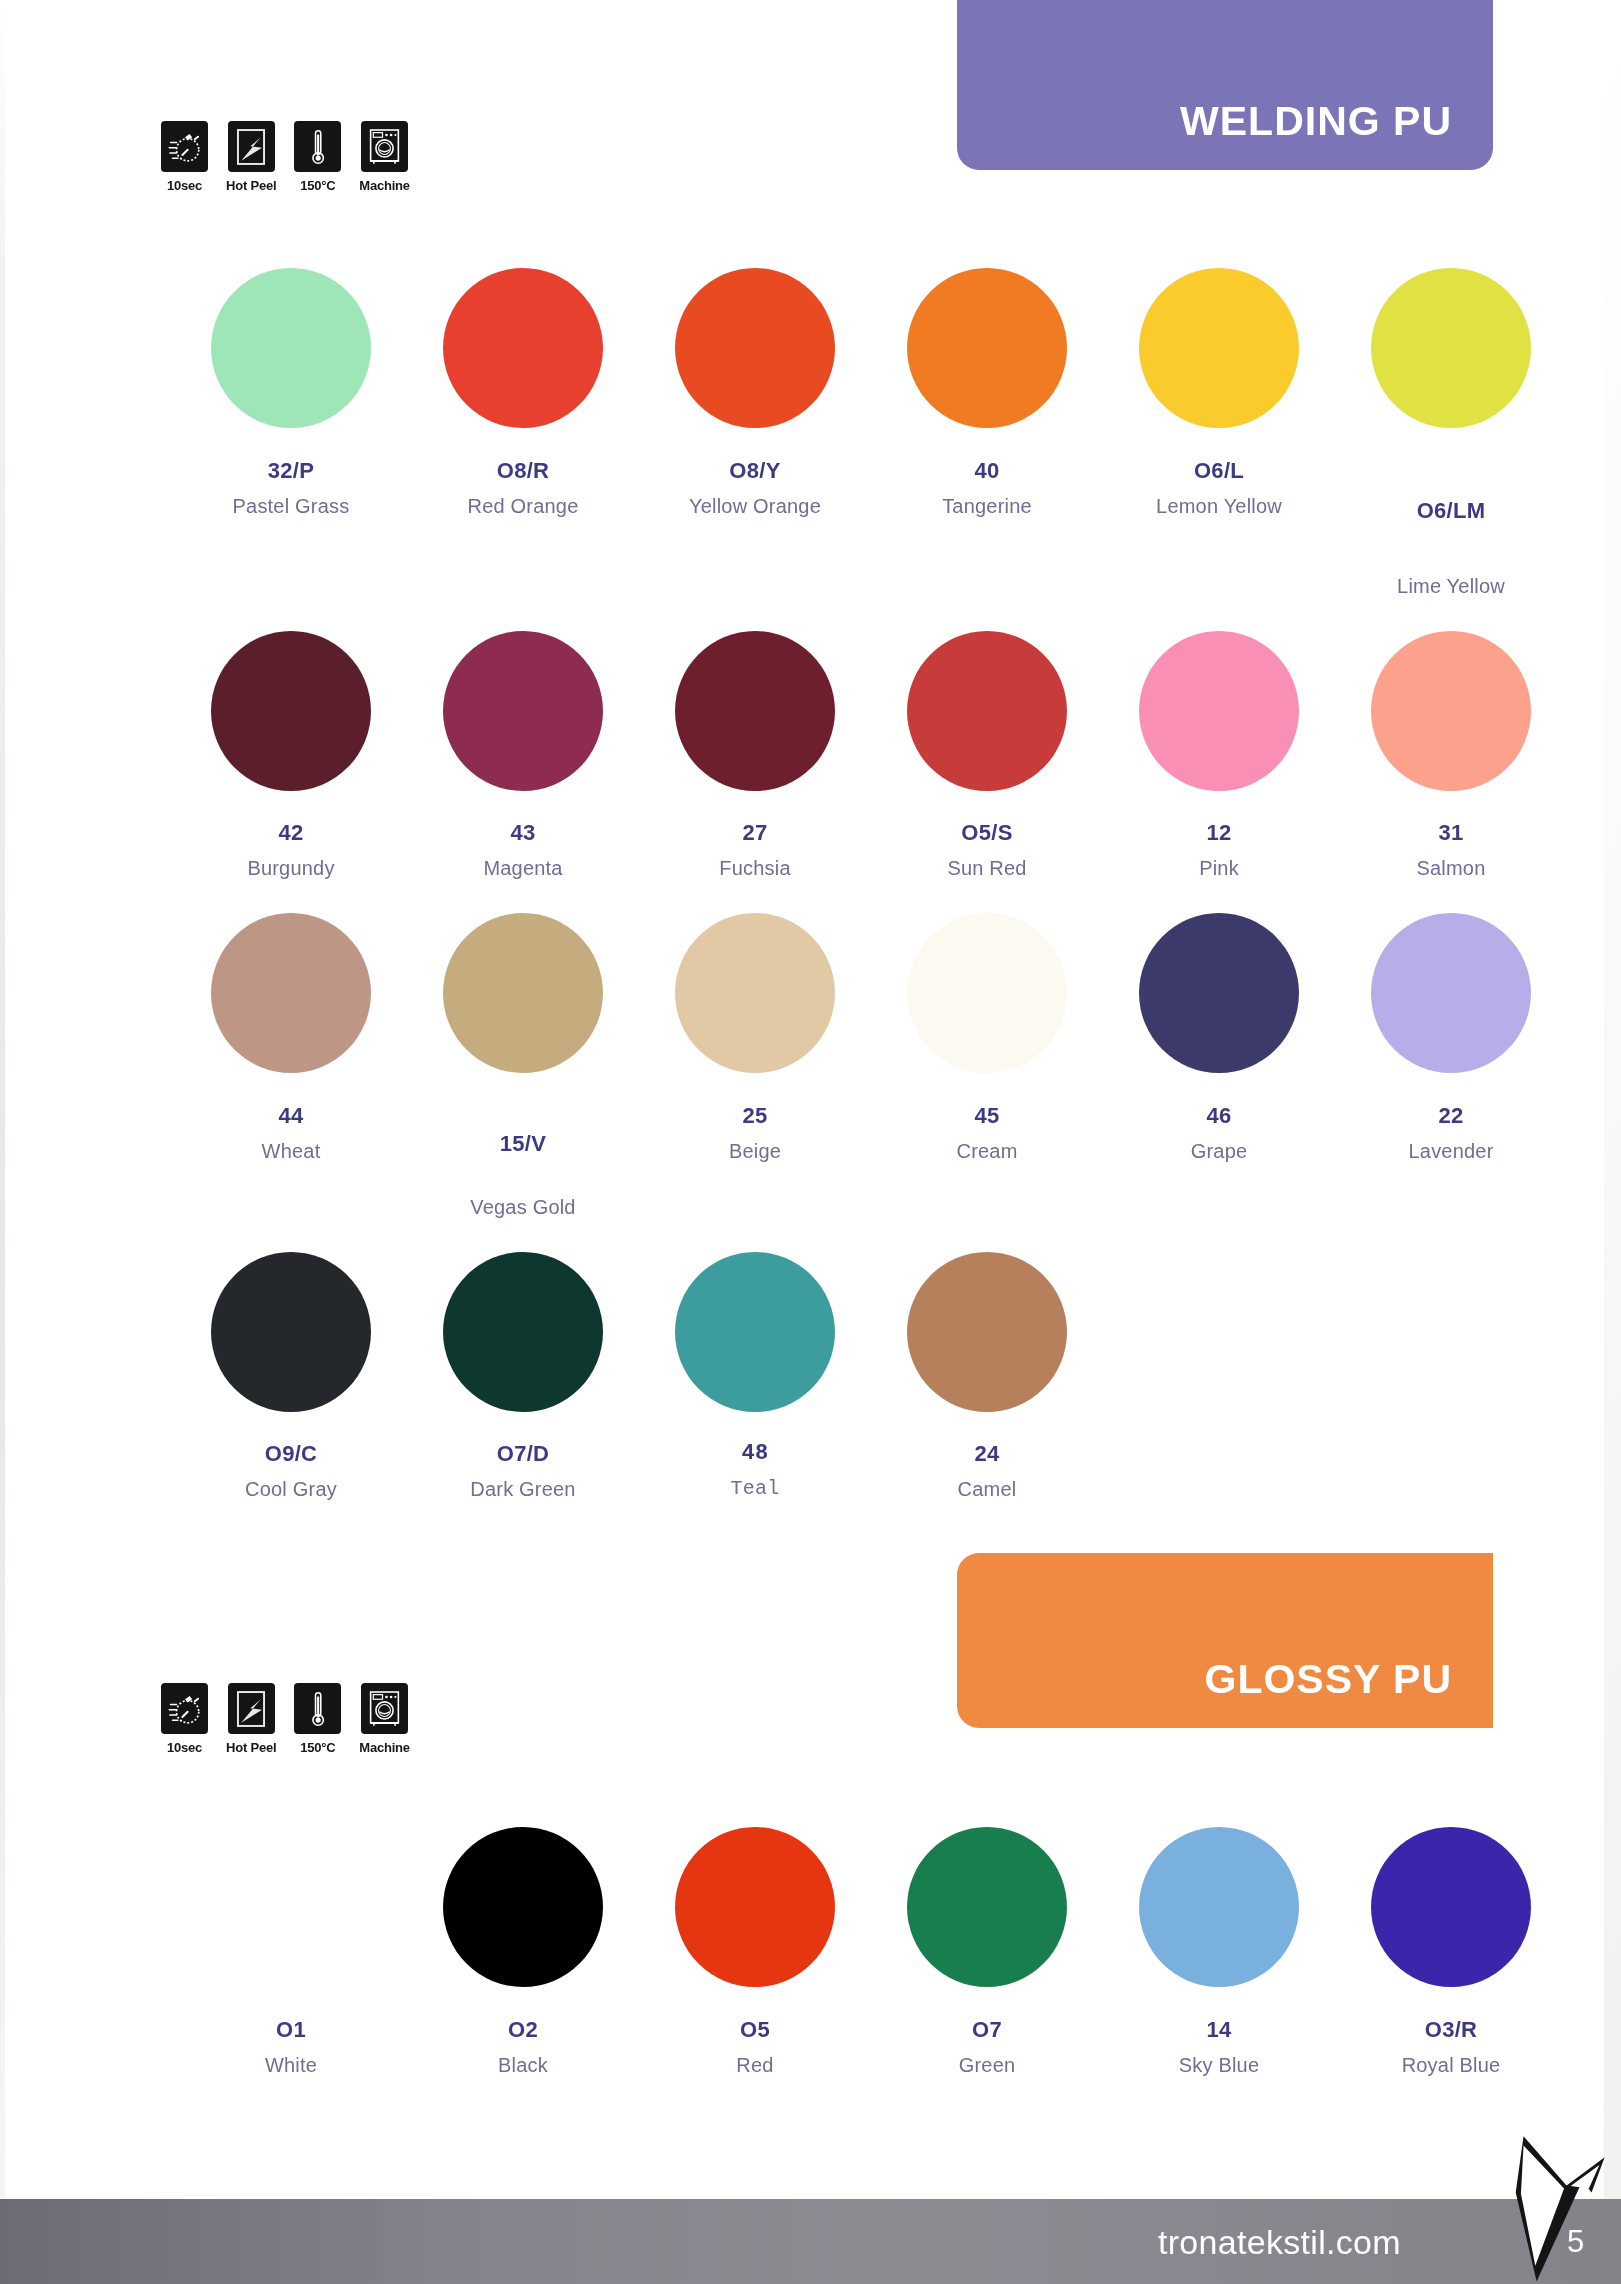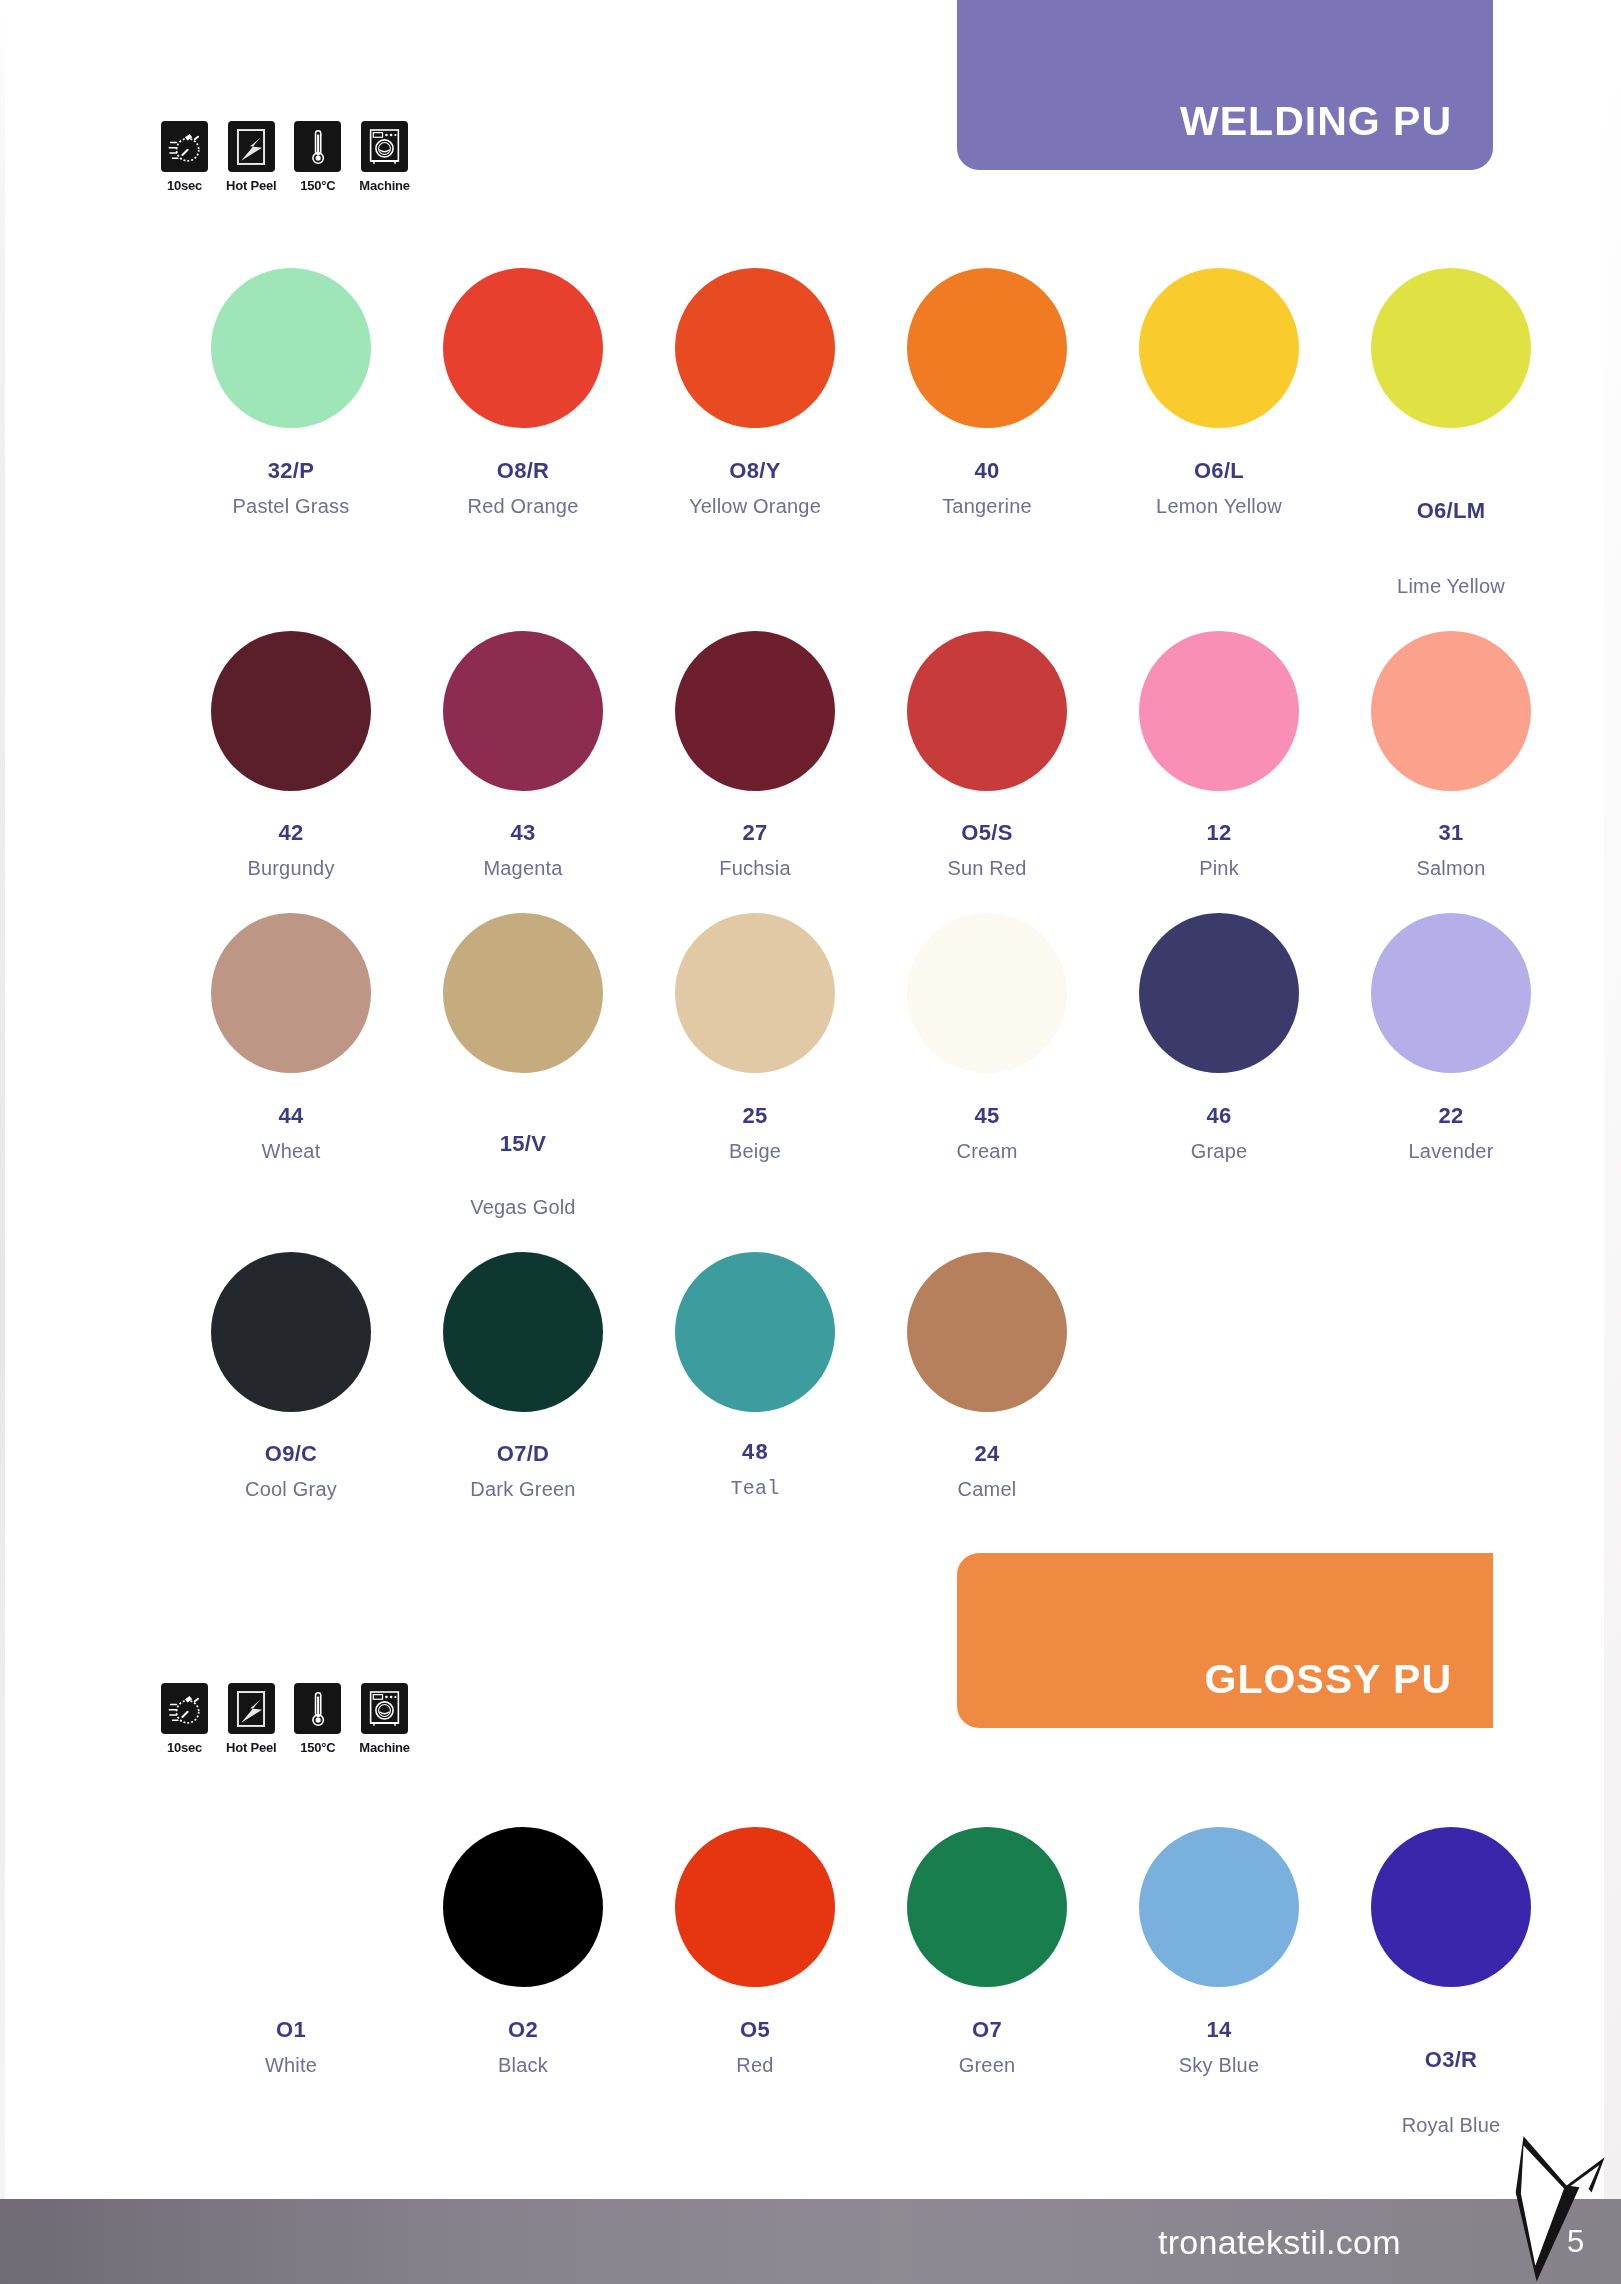--- a/index.html
+++ b/index.html
@@ -364,21 +364,21 @@
       <div class="cell" style="margin-bottom: 33px;">
         <div class="dot" style="background: rgb(25, 126, 77);"></div>
         <div class="code">O7</div>
         <div class="cname">Green</div>
       </div>
       <div class="cell" style="margin-bottom: 33px;">
         <div class="dot" style="background: rgb(121, 176, 222);"></div>
         <div class="code">14</div>
         <div class="cname">Sky Blue</div>
       </div>
-      <div class="cell" style="margin-bottom: 51px; gap: 30px;">
+      <div class="cell" style="margin-bottom: 51px;">
         <div class="dot" style="background: rgb(58, 38, 171);"></div>
         <div class="code">O3/R</div>
         <div class="cname">Royal Blue</div>
       </div>
     </div>
 
   <div class="footer-bar"></div>
   <div class="footer-url">tronatekstil.com</div>
   <div class="footer-page">5</div>
   <svg class="logo-mark" viewBox="0 0 346 234">

